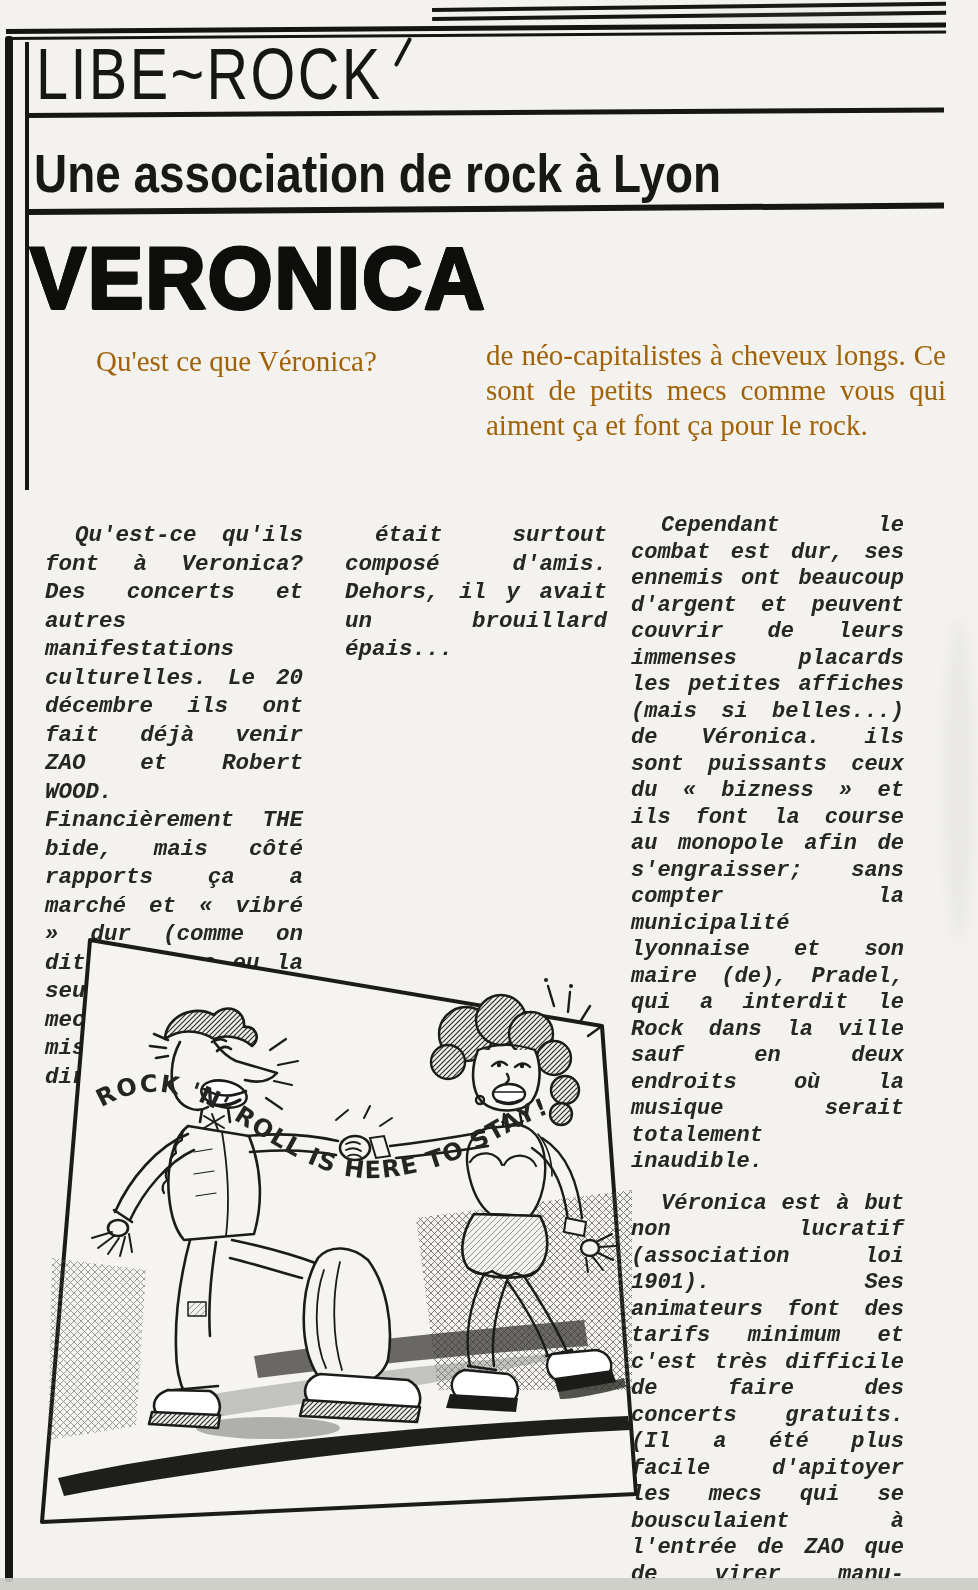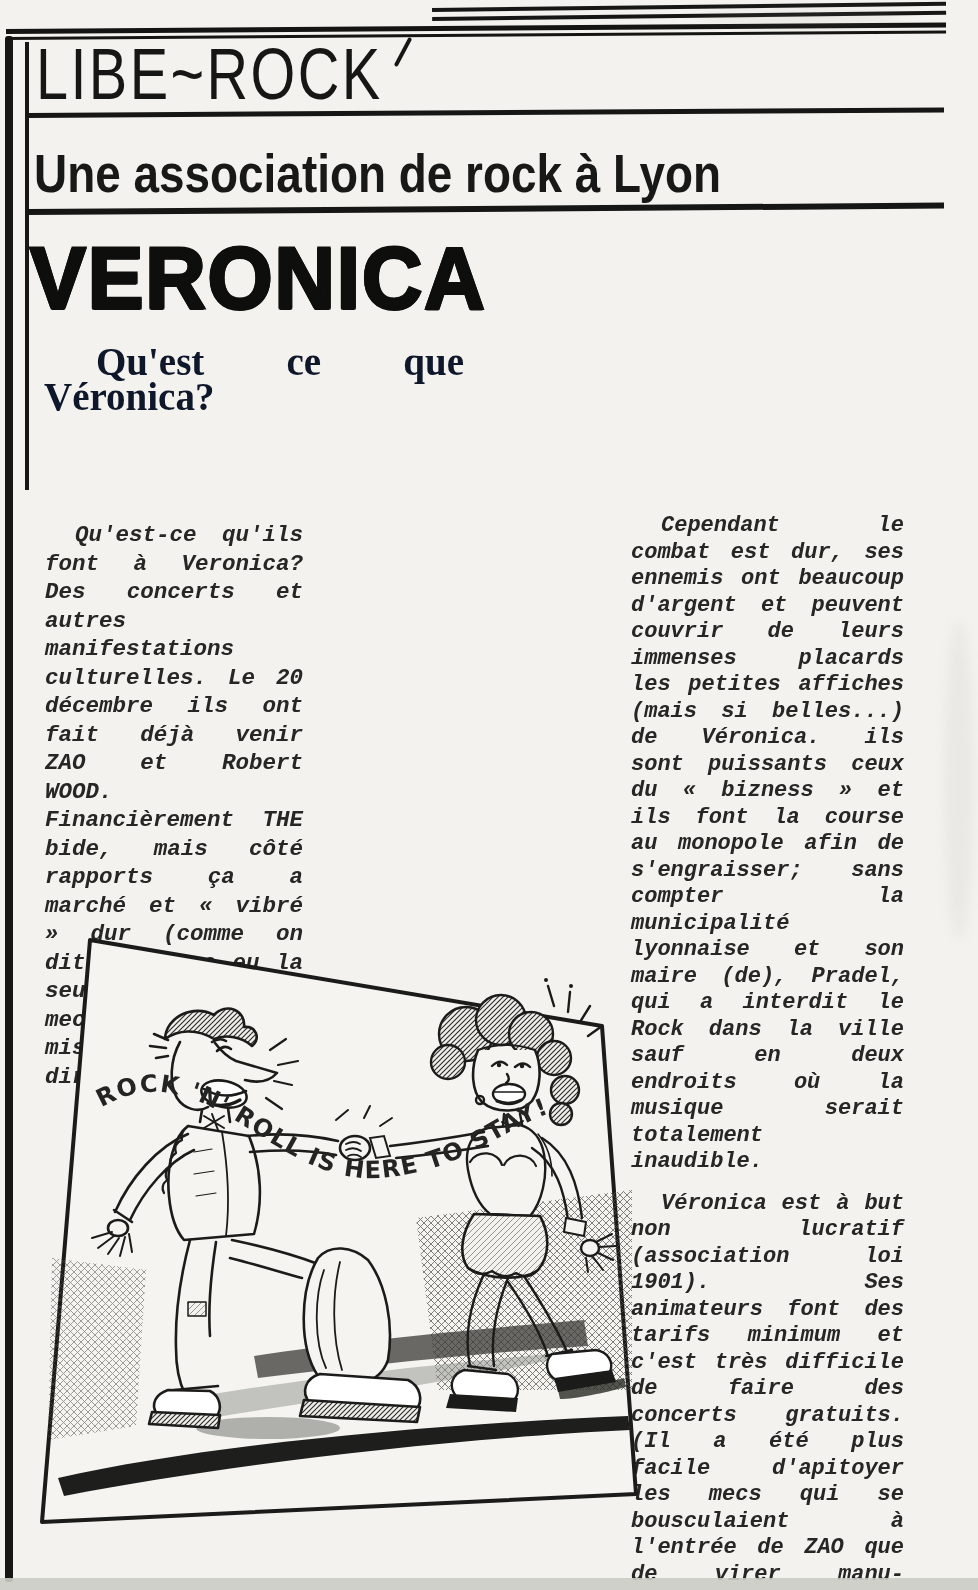--- a/index.html
+++ b/index.html
@@ -38,22 +38,22 @@
   }
   .headline{
     position:absolute; left:30px; top:232px;
     font-family:"Liberation Sans", sans-serif; font-weight:bold;
     font-size:88px; line-height:1.05; letter-spacing:2px; color:#0e0e0c;
     -webkit-text-stroke:3px #0e0e0c;
     text-shadow:1.5px 0 #0e0e0c,-1.5px 0 #0e0e0c,0 1.5px #0e0e0c,0 -1.5px #0e0e0c;
     transform:scaleX(0.95); transform-origin:left top; white-space:nowrap;
   }
   
-  .intro-col{position:absolute; font-weight:bold; font-size:39px; line-height:35px;
-    text-align:justify; color:#0f172a;}
+  .intro-col{position:absolute; font-weight:normal; font-size:29px; line-height:35px;
+    text-align:justify; color:#a16207;}
   .intro-a{left:44px; top:344px; width:420px;}
   .intro-b{left:486px; top:338px; width:460px;}
   .intro-col p{margin:0;}
   .intro-a .q{text-indent:52px;}
   .intro-a .r{text-indent:30px;}
   
   .bodycol{position:absolute; font-style:italic; font-weight:bold;
     text-align:justify; color:#262624; word-spacing:1px;}
   .bodycol p{margin:15px; text-indent:30px;font-family:Liberation Mono, monospace;}
   .col1{left:30px;  top:506px; width:288px; font-size:22.5px; line-height:28.5px;}
@@ -83,25 +83,29 @@
 
   <div class="masthead">LIBE~ROCK</div>
   <div class="bar rule-1"></div>
   <div class="kicker">Une association de rock à Lyon</div>
   <div class="bar rule-2"></div>
   <div class="headline">VERONICA</div>
 
   <div class="intro-col intro-a">
     <p class="q">Qu'est ce que Véronica?</p>
   </div>
+  <div class="intro-col intro-b">
+    <p>de néo-capitalistes à cheveux longs. Ce sont de petits mecs comme vous qui aiment ça et font ça pour le rock.</p>
+  </div>
 
   <div class="bodycol col1">
     <p>Qu'est-ce qu'ils font à Veronica? Des concerts et autres manifestations culturelles. Le 20 décembre ils ont fait déjà venir ZAO et Robert WOOD. Financièrement THE bide, mais côté rapports ça a marché et « vibré » dur (comme on dit). Il y a eu la seule quête où des mecs ont mis...15F. Il faut dire que le public</p>
   </div>
   <div class="bodycol col2">
+    <p>était surtout composé d'amis. Dehors, il y avait un brouillard épais...</p>
   </div>
   <div class="bodycol col3">
     <p>Cependant le combat est dur, ses ennemis ont beaucoup d'argent et peuvent couvrir de leurs immenses placards les petites affiches (mais si belles...) de Véronica. ils sont puissants ceux du « bizness » et ils font la course au monopole afin de s'engraisser; sans compter la municipalité lyonnaise et son maire (de), Pradel, qui a interdit le Rock dans la ville sauf en deux endroits où la musique serait totalement inaudible.</p>
     <p>Véronica est à but non lucratif (association loi 1901). Ses animateurs font des tarifs minimum et c'est très difficile de faire des concerts gratuits. (Il a été plus facile d'apitoyer les mecs qui se bousculaient à l'entrée de ZAO que de virer manu-militari le service d'ordre du Palais d'Hiver de Lyon venu pour Hawkwind, n'est-ce-pas).</p>
     <p>Véronica : chez Philippe Demonet, 113 avenue de Bolhen, Vaux en Vélin, 56.</p>
   </div>
 
   <svg class="cartoon" viewBox="0 0 640 628" xmlns="http://www.w3.org/2000/svg" xmlns:xlink="http://www.w3.org/1999/xlink">
     <defs>
       <pattern id="xh" width="7" height="7" patternUnits="userSpaceOnUse">

